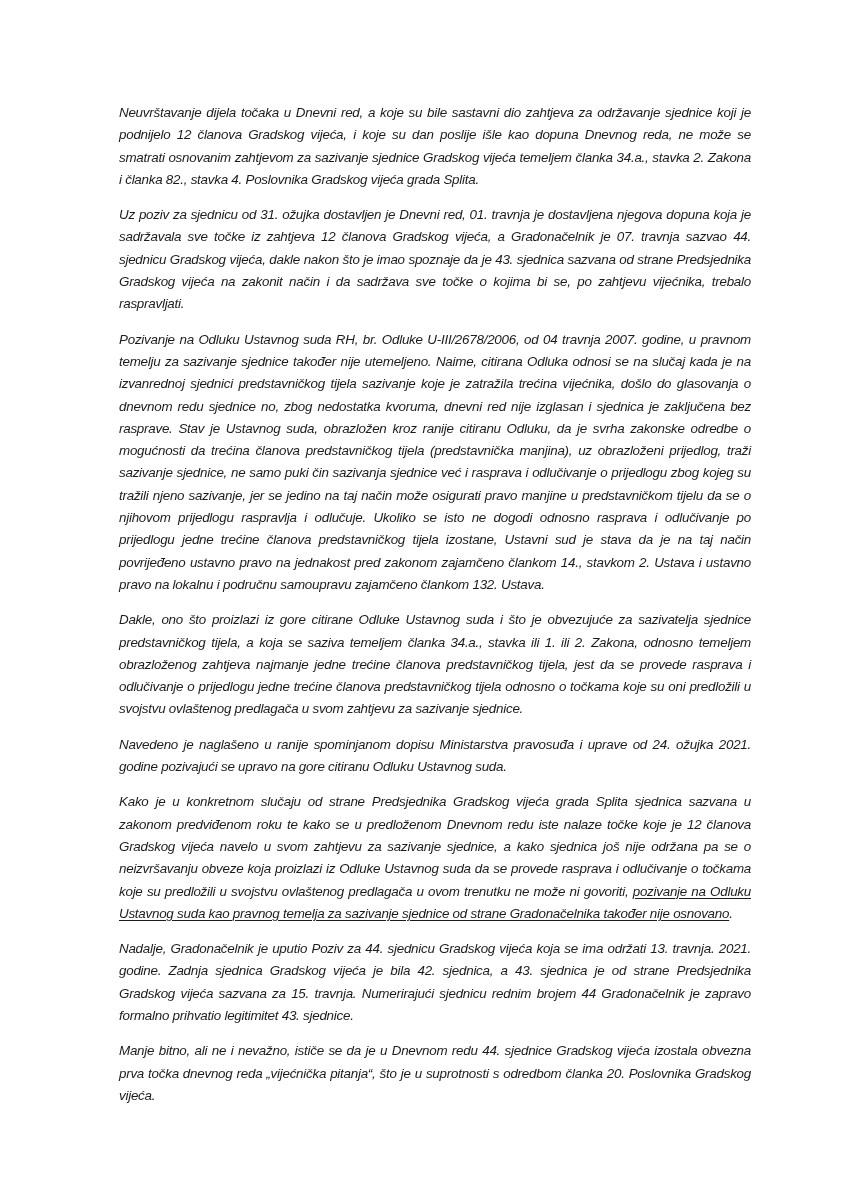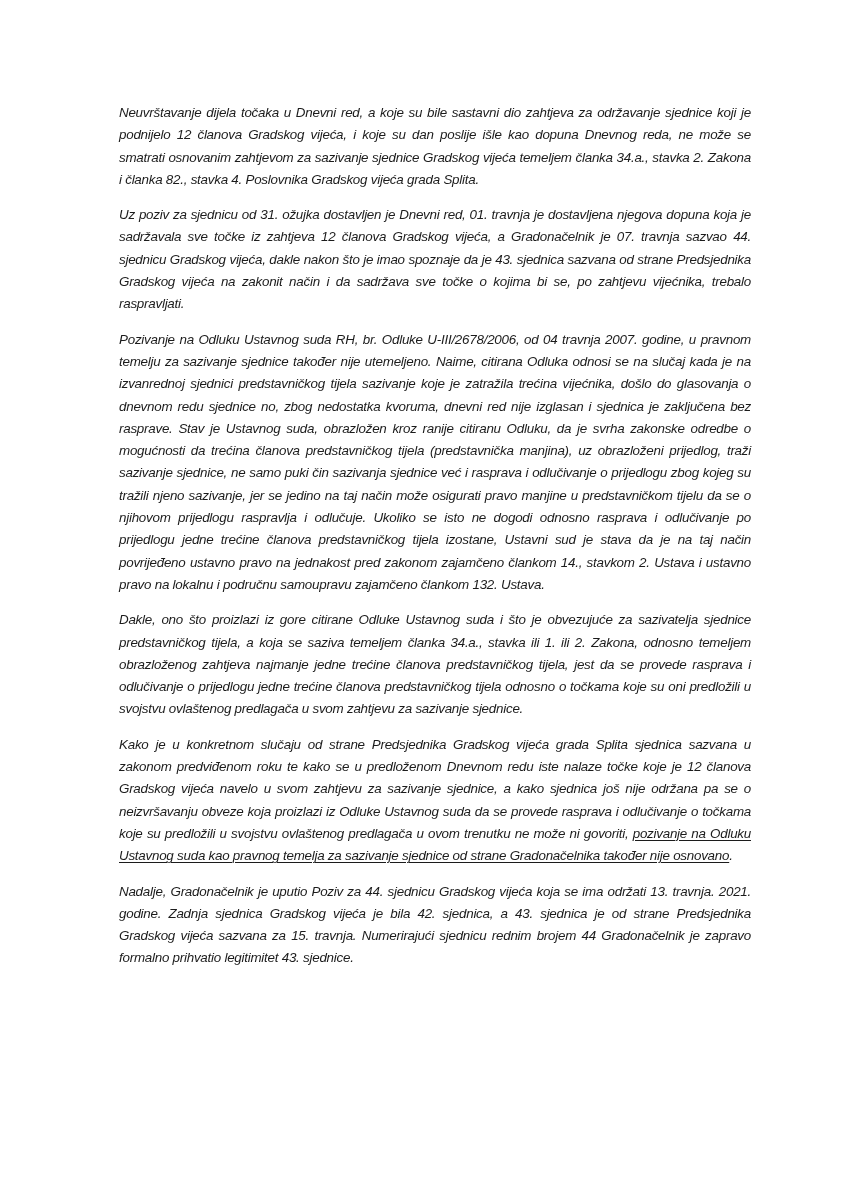--- a/index.html
+++ b/index.html
@@ -27,15 +27,17 @@
   }
 </style>
 </head>
 <body>
 
 <div class="page">
   <p>Neuvrštavanje dijela točaka u Dnevni red, a koje su bile sastavni dio zahtjeva za održavanje sjednice koji je podnijelo 12 članova Gradskog vijeća, i koje su dan poslije išle kao dopuna Dnevnog reda, ne može se smatrati osnovanim zahtjevom za sazivanje sjednice Gradskog vijeća temeljem članka 34.a., stavka 2. Zakona i članka 82., stavka 4. Poslovnika Gradskog vijeća grada Splita.</p>
   <p>Uz poziv za sjednicu od 31. ožujka dostavljen je Dnevni red, 01. travnja je dostavljena njegova dopuna koja je sadržavala sve točke iz zahtjeva 12 članova Gradskog vijeća, a Gradonačelnik je 07. travnja sazvao 44. sjednicu Gradskog vijeća, dakle nakon što je imao spoznaje da je 43. sjednica sazvana od strane Predsjednika Gradskog vijeća na zakonit način i da sadržava sve točke o kojima bi se, po zahtjevu vijećnika, trebalo raspravljati.</p>
   <p>Pozivanje na Odluku Ustavnog suda RH, br. Odluke U-III/2678/2006, od 04 travnja 2007. godine, u pravnom temelju za sazivanje sjednice također nije utemeljeno. Naime, citirana Odluka odnosi se na slučaj kada je na izvanrednoj sjednici predstavničkog tijela sazivanje koje je zatražila trećina vijećnika, došlo do glasovanja o dnevnom redu sjednice no, zbog nedostatka kvoruma, dnevni red nije izglasan i sjednica je zaključena bez rasprave. Stav je Ustavnog suda, obrazložen kroz ranije citiranu Odluku, da je svrha zakonske odredbe o mogućnosti da trećina članova predstavničkog tijela (predstavnička manjina), uz obrazloženi prijedlog, traži sazivanje sjednice, ne samo puki čin sazivanja sjednice već i rasprava i odlučivanje o prijedlogu zbog kojeg su tražili njeno sazivanje, jer se jedino na taj način  može osigurati pravo manjine u predstavničkom tijelu da se o njihovom prijedlogu raspravlja i odlučuje. Ukoliko se isto ne dogodi odnosno rasprava i odlučivanje po prijedlogu jedne trećine članova predstavničkog tijela izostane, Ustavni sud je stava da je na taj način povrijeđeno ustavno pravo na jednakost  pred zakonom zajamčeno člankom 14., stavkom 2. Ustava i ustavno pravo na lokalnu i područnu samoupravu zajamčeno člankom 132. Ustava.</p>
   <p>Dakle, ono što proizlazi iz gore citirane Odluke Ustavnog suda i što je obvezujuće za sazivatelja sjednice predstavničkog tijela, a koja se saziva temeljem članka 34.a., stavka ili 1. ili 2. Zakona, odnosno temeljem obrazloženog zahtjeva najmanje jedne trećine članova predstavničkog tijela, jest da se provede rasprava i odlučivanje o prijedlogu jedne trećine članova predstavničkog tijela odnosno o točkama koje su oni predložili u svojstvu ovlaštenog predlagača u svom zahtjevu za sazivanje sjednice.</p>
+  <p>Navedeno je naglašeno u ranije spominjanom dopisu Ministarstva pravosuđa i uprave od 24. ožujka 2021. godine pozivajući se upravo na gore citiranu Odluku Ustavnog suda.</p>
   <p><span>Kako je u konkretnom slučaju od strane Predsjednika Gradskog vijeća grada Splita sjednica sazvana u zakonom predviđenom roku te kako se u predloženom Dnevnom redu iste nalaze točke koje je 12 članova Gradskog vijeća navelo u svom zahtjevu za sazivanje sjednice, a kako sjednica još nije održana pa se o neizvršavanju obveze koja proizlazi iz Odluke Ustavnog suda da se provede rasprava i odlučivanje o točkama koje su predložili u svojstvu ovlaštenog predlagača u ovom trenutku ne može ni govoriti, </span><span class="underlined">pozivanje na Odluku Ustavnog suda kao pravnog temelja za sazivanje sjednice od strane Gradonačelnika također nije osnovano</span><span>.</span></p>
   <p>Nadalje, Gradonačelnik je uputio Poziv za 44. sjednicu Gradskog vijeća koja se ima održati 13. travnja. 2021. godine. Zadnja sjednica Gradskog vijeća je bila 42. sjednica, a 43. sjednica je od strane Predsjednika Gradskog vijeća sazvana za 15. travnja. Numerirajući sjednicu rednim brojem 44 Gradonačelnik je zapravo formalno prihvatio legitimitet 43. sjednice.</p>
+  <p>Manje bitno, ali ne i nevažno, ističe se da je u Dnevnom redu 44. sjednice Gradskog vijeća izostala obvezna prva točka dnevnog reda „vijećnička pitanja“, što je u suprotnosti s odredbom članka 20. Poslovnika Gradskog vijeća.</p>
 </div>
 
 </body></html>

